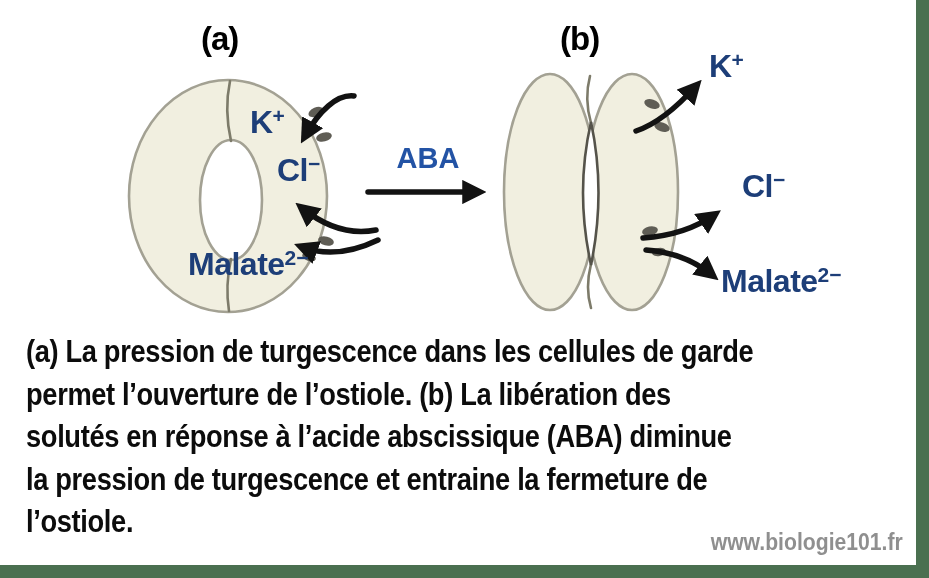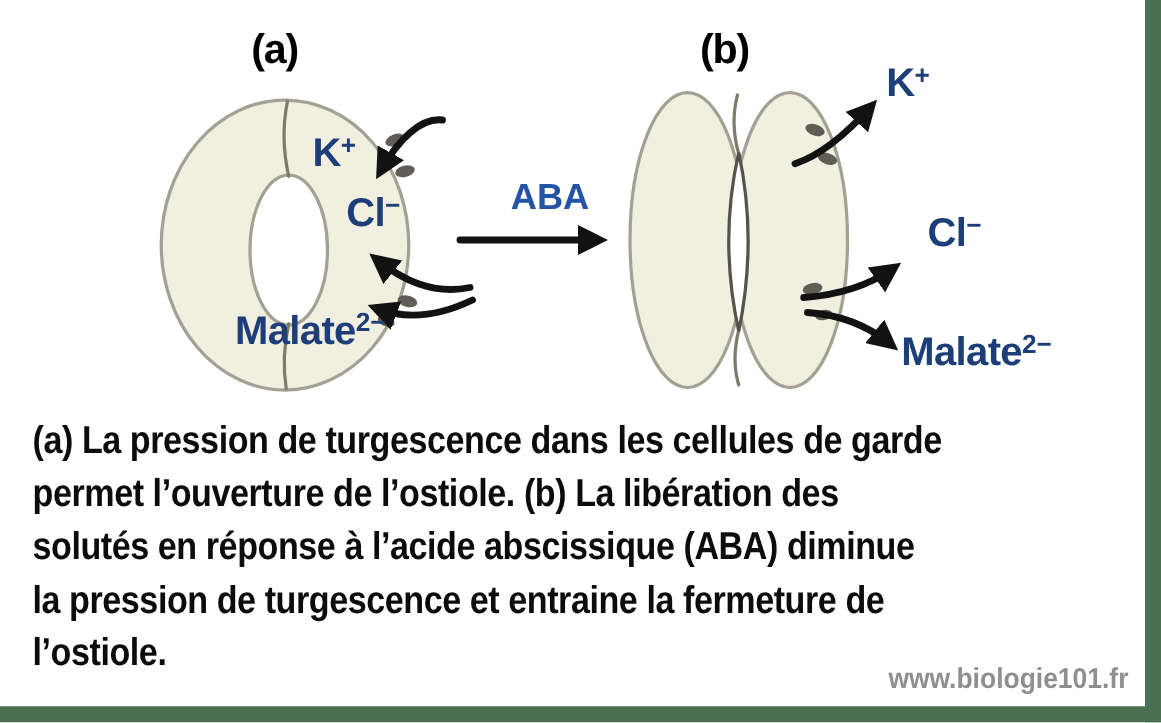--- a/index.html
+++ b/index.html
@@ -32,21 +32,21 @@
   .ion{position:absolute;font-size:32px;font-weight:600;color:var(--ion-text);letter-spacing:-0.5px;white-space:nowrap;}
   .ion sup{font-size:21px;vertical-align:10px;letter-spacing:0;}
   .ion.a-k{left:250px;top:104px;}
   .ion.a-cl{left:277px;top:152px;}
   .ion.a-malate{left:188px;top:246px;}
   .ion.b-k{left:709px;top:48px;}
   .ion.b-cl{left:742px;top:168px;}
   .ion.b-malate{left:721px;top:263px;}
 
   .aba-label{position:absolute;left:393px;top:142px;width:70px;text-align:center;
-    font-size:29px;font-weight:600;color:var(--aba-text);margin-left:12px;}
+    font-size:29px;font-weight:600;color:var(--aba-text);}
 
   .caption{position:absolute;left:26px;top:331px;width:1000px;
     font-size:31px;font-weight:bold;color:var(--caption-text);
     line-height:42.5px;letter-spacing:-0.4px;
     transform:scaleX(0.88);transform-origin:0 0;white-space:nowrap;}
 
   .watermark{position:absolute;right:26px;top:529px;
     font-size:23px;font-weight:bold;color:var(--watermark-text);
     transform:scaleX(0.92);transform-origin:100% 0;}
 

